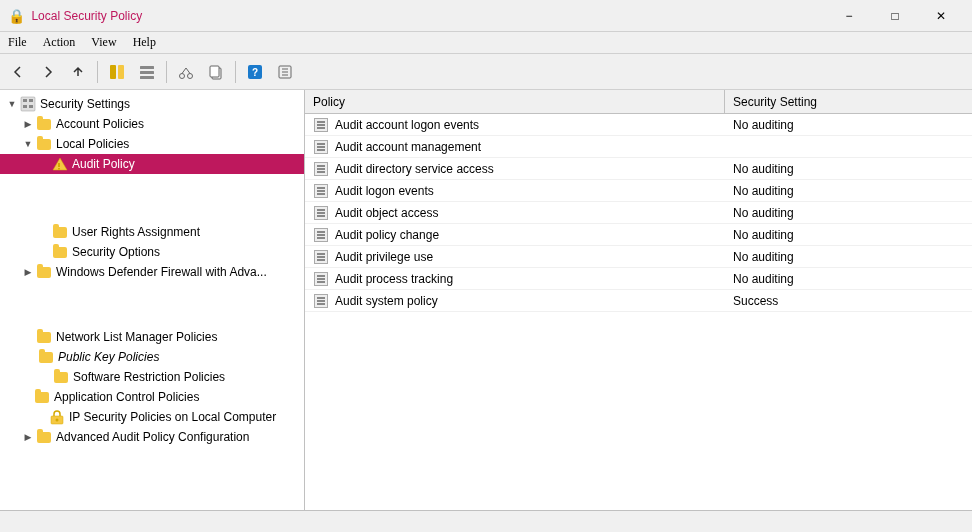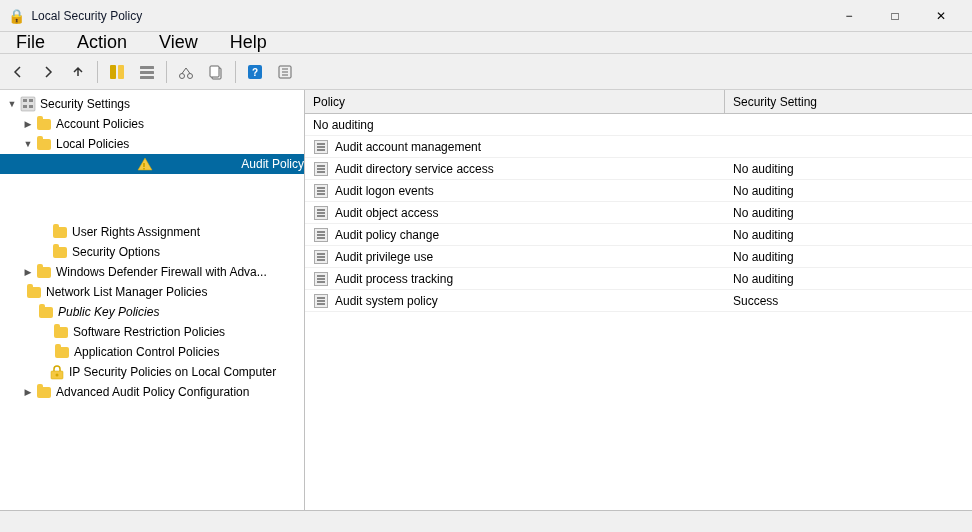--- a/index.html
+++ b/index.html
@@ -26,21 +26,21 @@
       border-bottom: 1px solid #d0d0d0;
       flex-shrink: 0;
     }
     .title-bar-left {
       display: flex;
       align-items: center;
       gap: 6px;
     }
     .title-bar-title {
       font-size: 12px;
-      color: #0f172a;
+      color: #be185d;
     }
     .title-bar-controls {
       display: flex;
       gap: 0;
     }
     .title-bar-btn {
       width: 46px;
       height: 32px;
       border: none;
       background: transparent;
@@ -55,23 +55,24 @@
     
     .menu-bar {
       background: #f0f0f0;
       display: flex;
       height: 22px;
       align-items: center;
       border-bottom: 1px solid #d0d0d0;
       flex-shrink: 0;
     }
     .menu-item {
-      padding: 2px 16px;
+      padding: 2px 8px;
       cursor: pointer;
-      font-size: 18px;
+      font-size: 12px;
+      font-family: Liberation Serif, serif;
     }
 
     
     .toolbar {
       background: #f0f0f0;
       display: flex;
       align-items: center;
       height: 36px;
       padding: 2px 4px;
       border-bottom: 1px solid #d0d0d0;
@@ -116,21 +117,21 @@
 
     .tree-item {
       display: flex;
       align-items: center;
       height: 20px;
       padding-left: 4px;
       cursor: pointer;
       white-space: nowrap;
       overflow: hidden;
     }
-    .tree-item.selected { background: #0369a1; color: #fff; justify-content: space-between; }
+    .tree-item.selected { background: #be185d; color: #fff; }
 
     .tree-expander {
       width: 16px;
       height: 16px;
       display: flex;
       align-items: center;
       justify-content: center;
       font-size: 9px;
       color: #555;
       flex-shrink: 0;
@@ -414,21 +415,21 @@
     </div>
 
     <div class="tree-item" style="padding-left:20px;">
       <span class="tree-expander">▶</span>
       <span class="tree-icon">
         <div class="icon-folder"></div>
       </span>
       <span class="tree-label">Windows Defender Firewall with Adva...</span>
     </div>
 
-    <div class="tree-item" style="padding-left:10px;">
+    <div class="tree-item" style="padding-left:20px;margin-top:45px;">
       <span class="tree-expander"> </span>
       <span class="tree-icon">
         <div class="icon-folder"></div>
       </span>
       <span class="tree-label">Network List Manager Policies</span>
     </div>
 
     <div class="tree-item" style="padding-left:22px;font-style:italic;">
       <span class="tree-expander"> </span>
       <span class="tree-icon">
@@ -438,21 +439,21 @@
     </div>
 
     <div class="tree-item" style="padding-left:37px;">
       <span class="tree-expander"> </span>
       <span class="tree-icon">
         <div class="icon-folder"></div>
       </span>
       <span class="tree-label">Software Restriction Policies</span>
     </div>
 
-    <div class="tree-item" style="padding-left:38px;">
+    <div class="tree-item" style="padding-left:18px;">
       <span class="tree-expander"> </span>
       <span class="tree-icon">
         <div class="icon-folder"></div>
       </span>
       <span class="tree-label">Application Control Policies</span>
     </div>
 
     <div class="tree-item" style="padding-left:20px;margin-left:13px;">
       <span class="tree-expander"> </span>
       <span class="tree-icon">
@@ -478,20 +479,26 @@
   <div class="right-pane">
 
     <div class="list-header">
       <div class="list-header-col col-policy">Policy</div>
       <div class="list-header-col col-setting">Security Setting</div>
     </div>
 
     <div class="list-body">
 
       <div class="list-row">
+        <div class="list-cell policy">
+          <span class="row-icon">
+            <div class="policy-icon"></div>
+          </span>
+          <span>Audit account logon events</span>
+        </div>
         <div class="list-cell setting">No auditing</div>
       </div>
 
       <div class="list-row">
         <div class="list-cell policy">
           <span class="row-icon">
             <div class="policy-icon"></div>
           </span>
           <span>Audit account management</span>
         </div>

